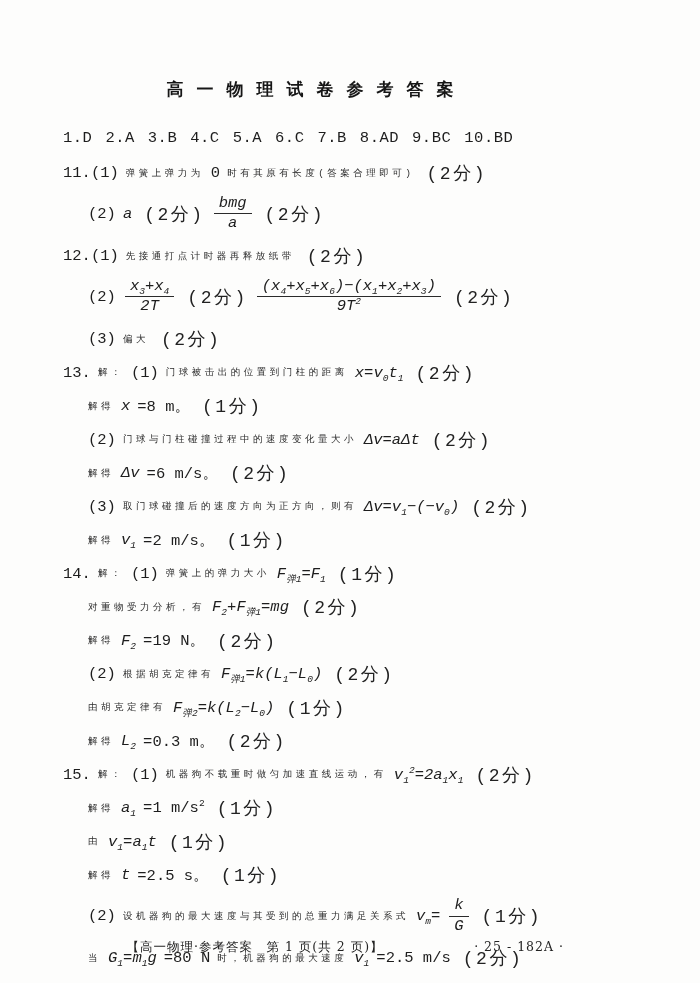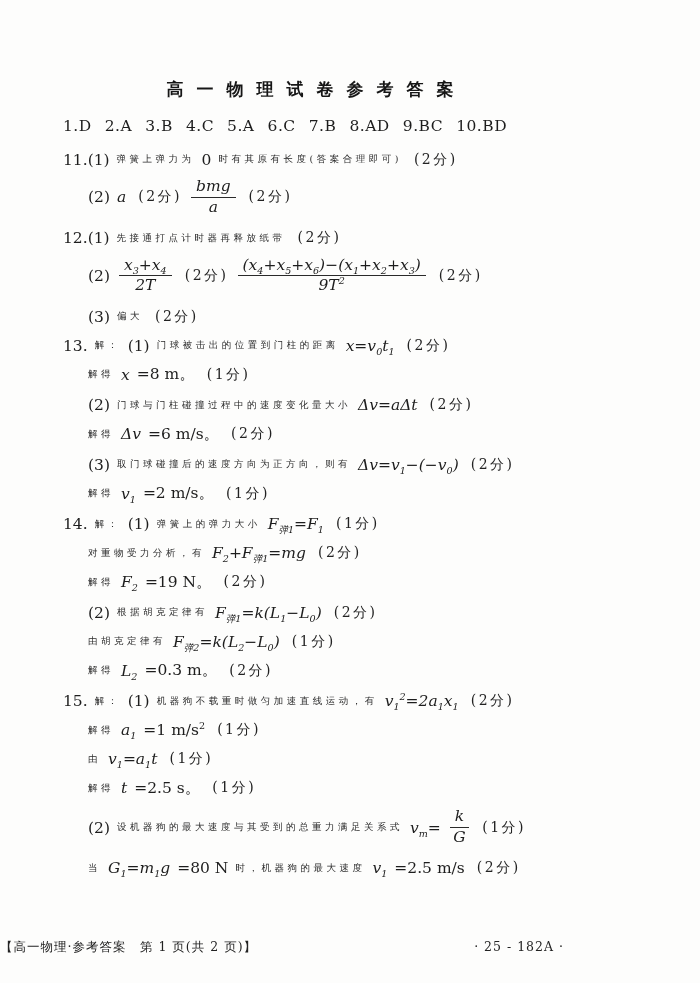--- a/index.html
+++ b/index.html
@@ -15,23 +15,24 @@
   .title{
     padding-top:78px;
     text-align:center;
     font-size:17px;
     font-weight:bold;
     letter-spacing:13px;
     text-indent:13px;
     color:#161616;
   }
   .content{
-    margin-top:16px;
+    margin-top:28px;
     padding-left:63px;
     padding-right:60px;
+    font-family:Liberation Mono, monospace;
   }
   .answers{
     font-size:15.5px;
     margin-bottom:14px;
     letter-spacing:.5px;
   }
   .answers .ans{margin-right:13px;}
   .line{
     margin-bottom:9.5px;
     min-height:18px;
@@ -42,21 +43,21 @@
   .seg{margin-right:7px;vertical-align:middle;}
   .seg.cn{
     font-size:9.5px;
     letter-spacing:3.5px;
     color:#2b2b2b;
     text-align:center;
   }
   .seg.m{font-size:15.5px;font-style:italic;}
   .seg.mu{font-size:15.5px;font-style:normal;}
   .seg.score{
-    font-size:14px;
+    font-size:18px;
     letter-spacing:2.5px;
     color:#222;
     margin-left:5px;
   }
   sub,sup{font-size:62%;line-height:0;}
   .frac{
     display:inline-block;
     vertical-align:middle;
     text-align:center;
     font-size:15.5px;
@@ -67,20 +68,21 @@
   .frac .fn{display:block;border-bottom:1.2px solid #2a2a2a;padding:0 5px 1px;}
   .frac .fd{display:block;padding-top:1px;}
   .footer{
     position:absolute;
     bottom:44px;left:0;right:0;
     font-size:12.5px;
     color:#222;
   }
   .footer .fcenter{
     position:absolute;left:0;right:110px;
+    text-align:center;
     letter-spacing:1px;
   }
   .footer .fright{
     position:absolute;right:56px;
     letter-spacing:1px;
   }
 </style>
 </head>
 <body>
 

